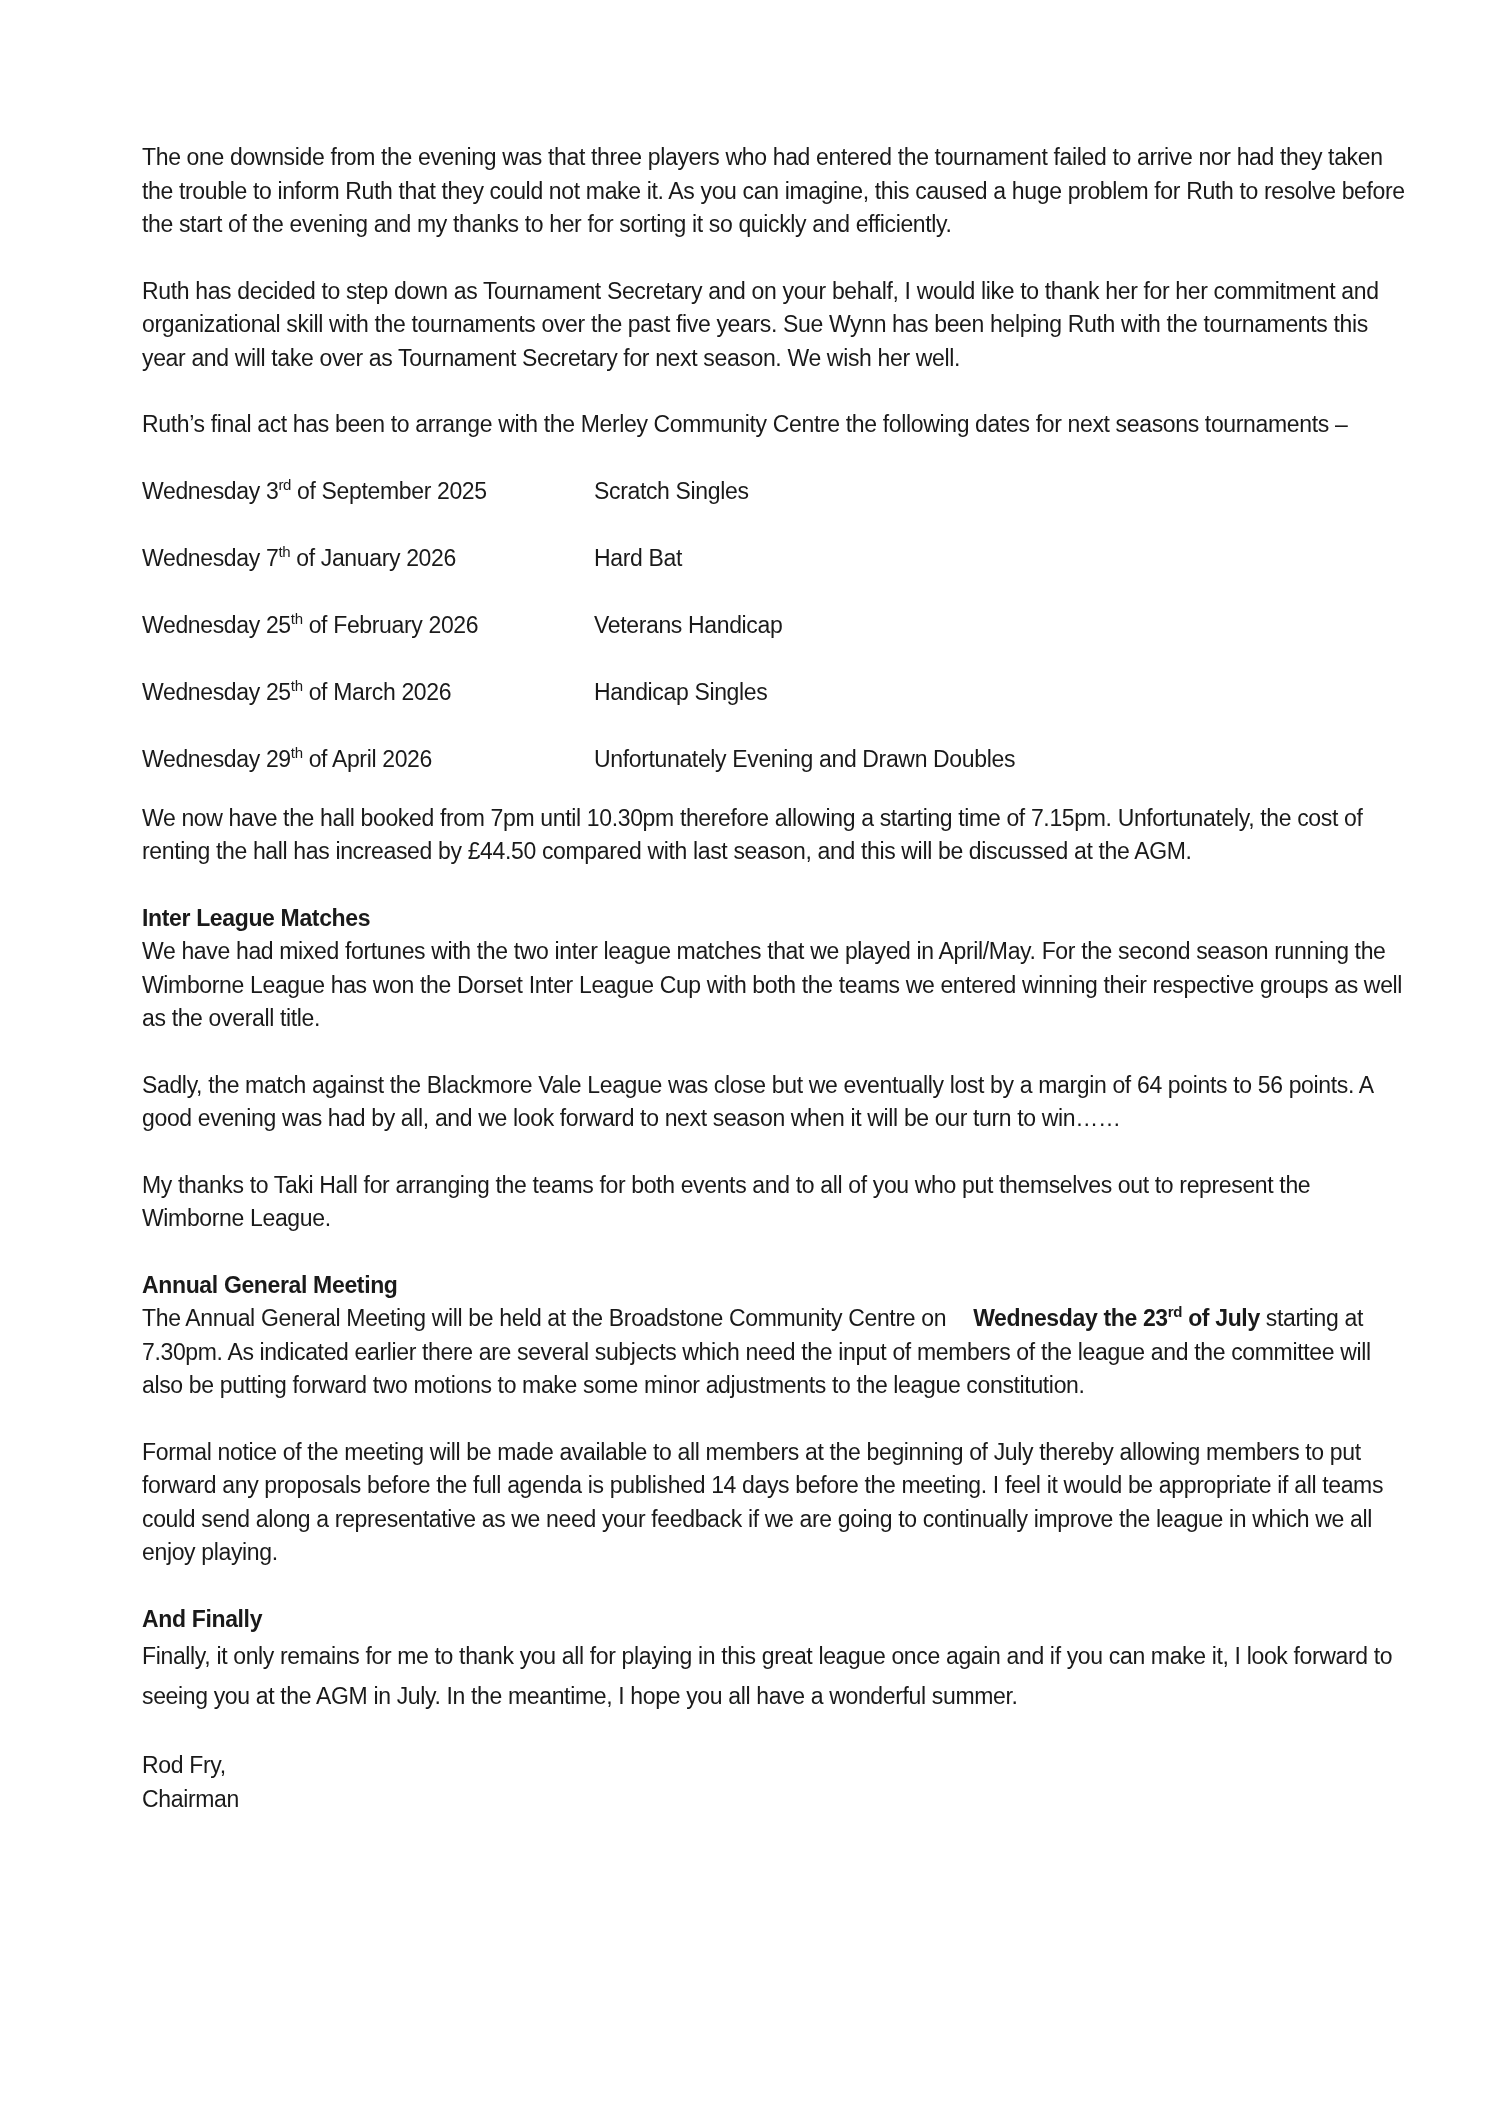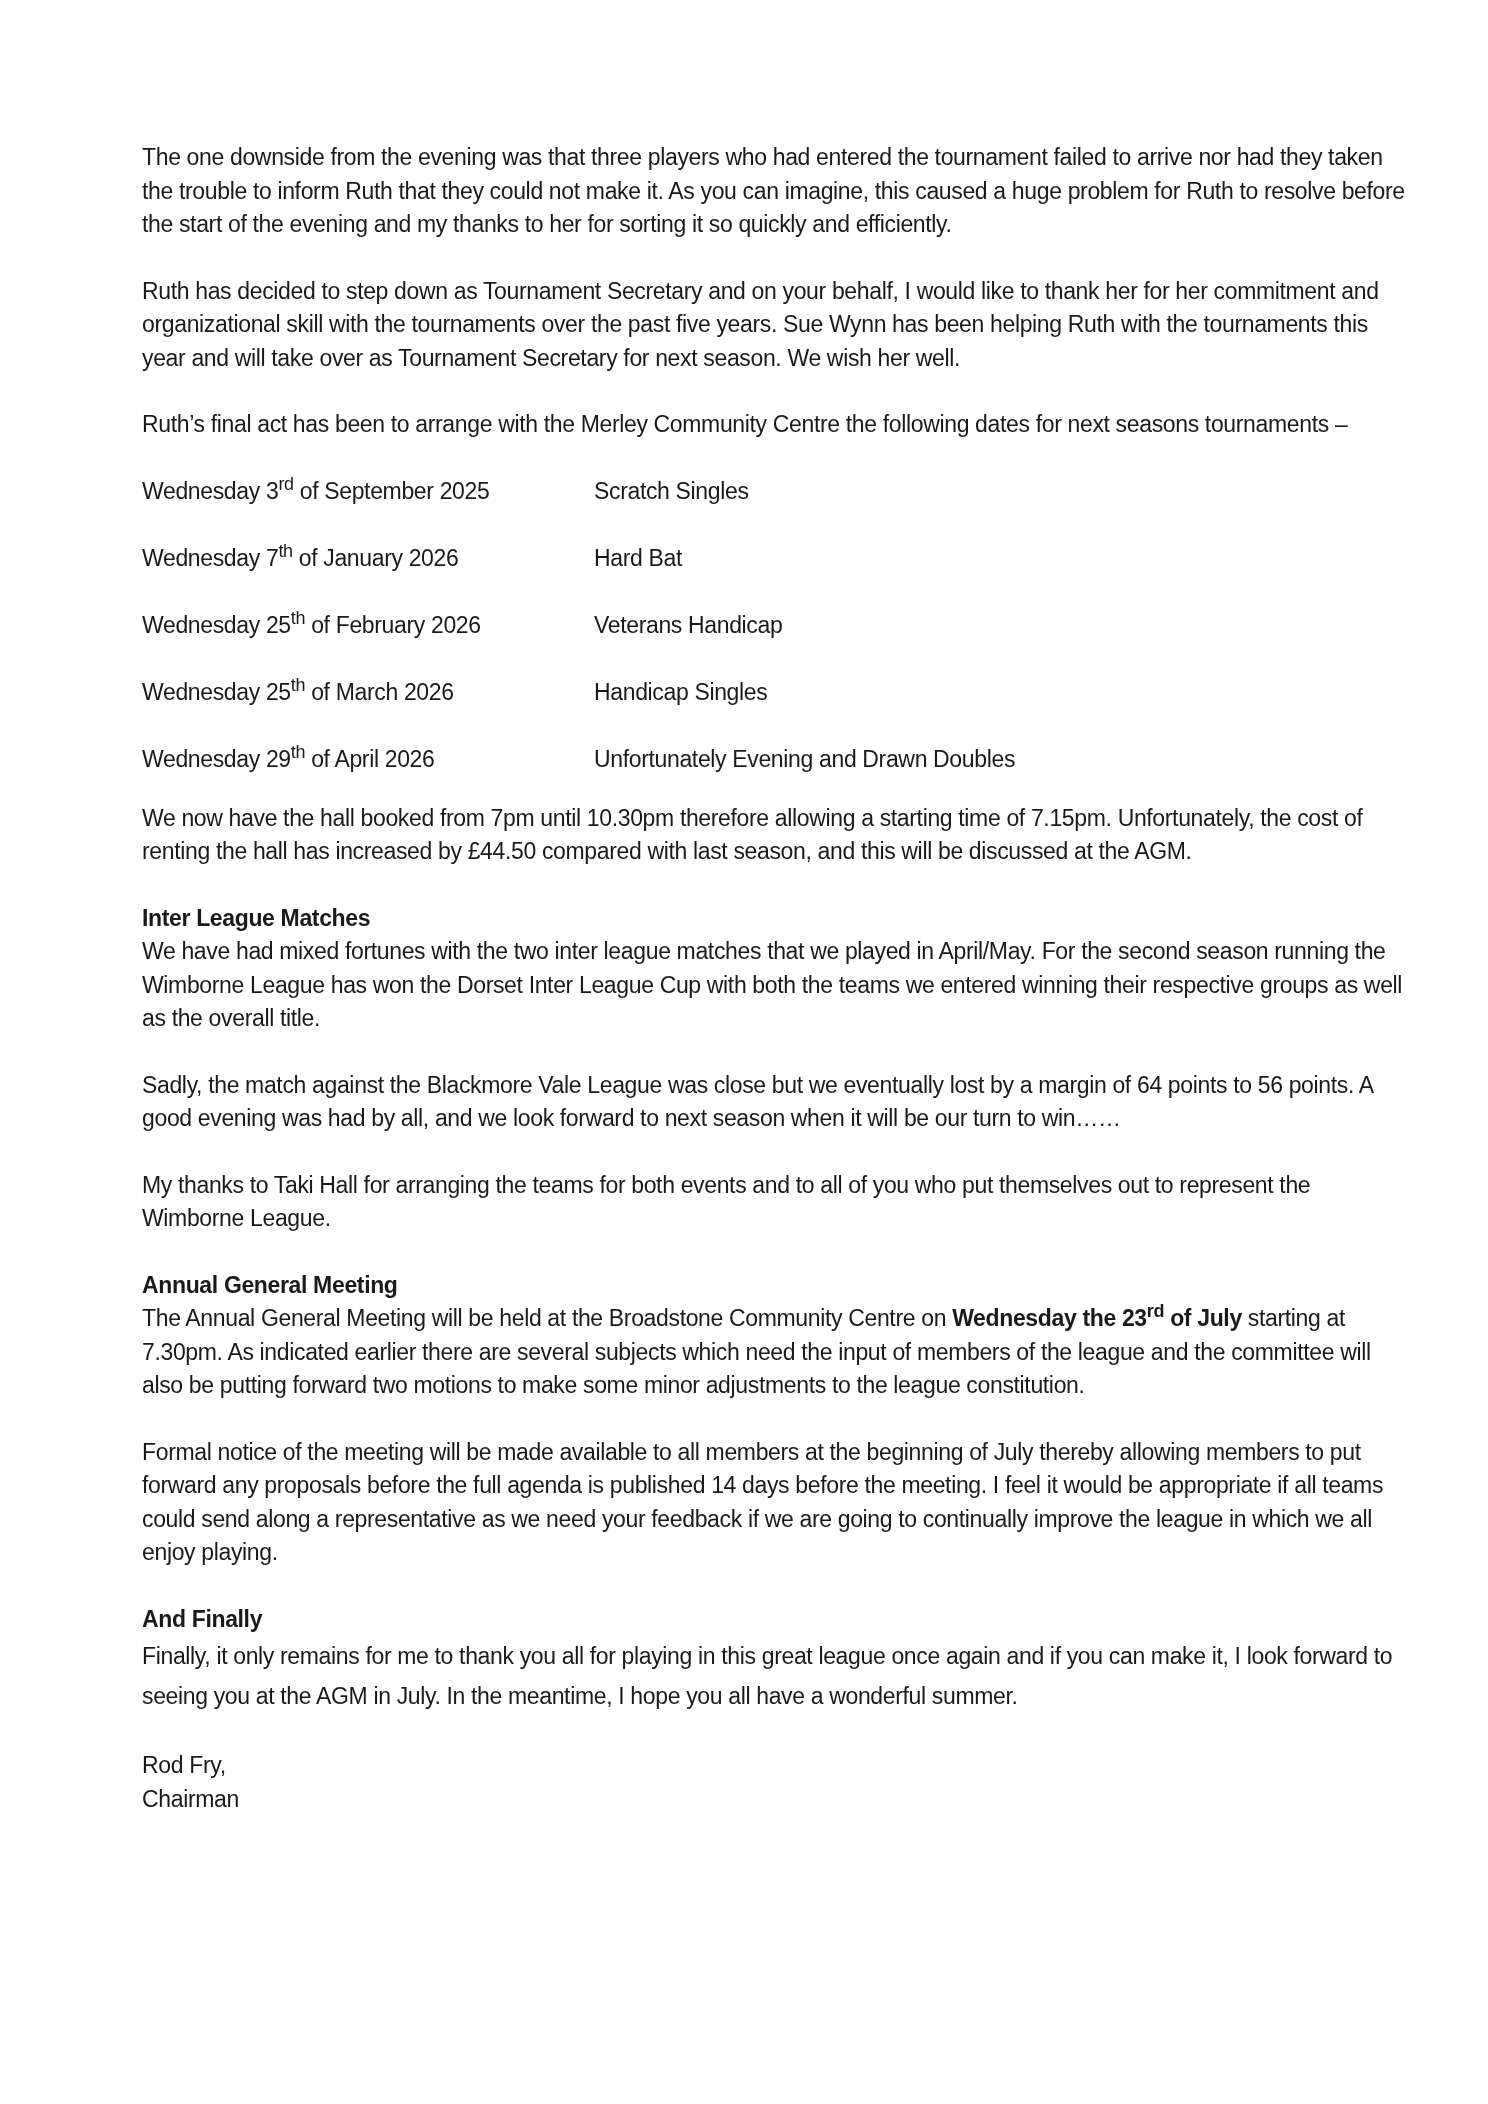--- a/index.html
+++ b/index.html
@@ -25,21 +25,21 @@
       letter-spacing: -0.35px;
     }
     p {
       margin: 0 0 33px 0;
     }
     .heading {
       font-weight: bold;
       display: block;
     }
     sup {
-      font-size: 18px;
+      font-size: 15px;
       line-height: 0;
       vertical-align: 9px;
     }
     .schedule {
       margin: 0 0 0 0;
     }
     .schedule-row {
       display: flex;
       height: 67px;
       align-items: flex-start;
@@ -48,21 +48,21 @@
       height: 59px;
     }
     .sched-date {
       width: 452px;
       flex: none;
     }
     .sched-event {
       flex: none;
     }
     .signoff p { margin: 0; }
-    b { font-weight: bold; }
+    b { font-weight: bold; margin-left: 21px; }
   </style>
 </head>
 <body>
 
 <div class="page">
 
   <p>The one downside from the evening was that three players who had entered the tournament failed to arrive nor had they taken the trouble to inform Ruth that they could not make it. As you can imagine, this caused a huge problem for Ruth to resolve before the start of the evening and my thanks to her for sorting it so quickly and efficiently.</p>
 
   <p>Ruth has decided to step down as Tournament Secretary and on your behalf, I would like to thank her for her commitment and organizational skill with the tournaments over the past five years. Sue Wynn has been helping Ruth with the tournaments this year and will take over as Tournament Secretary for next season. We wish her well.</p>
 

